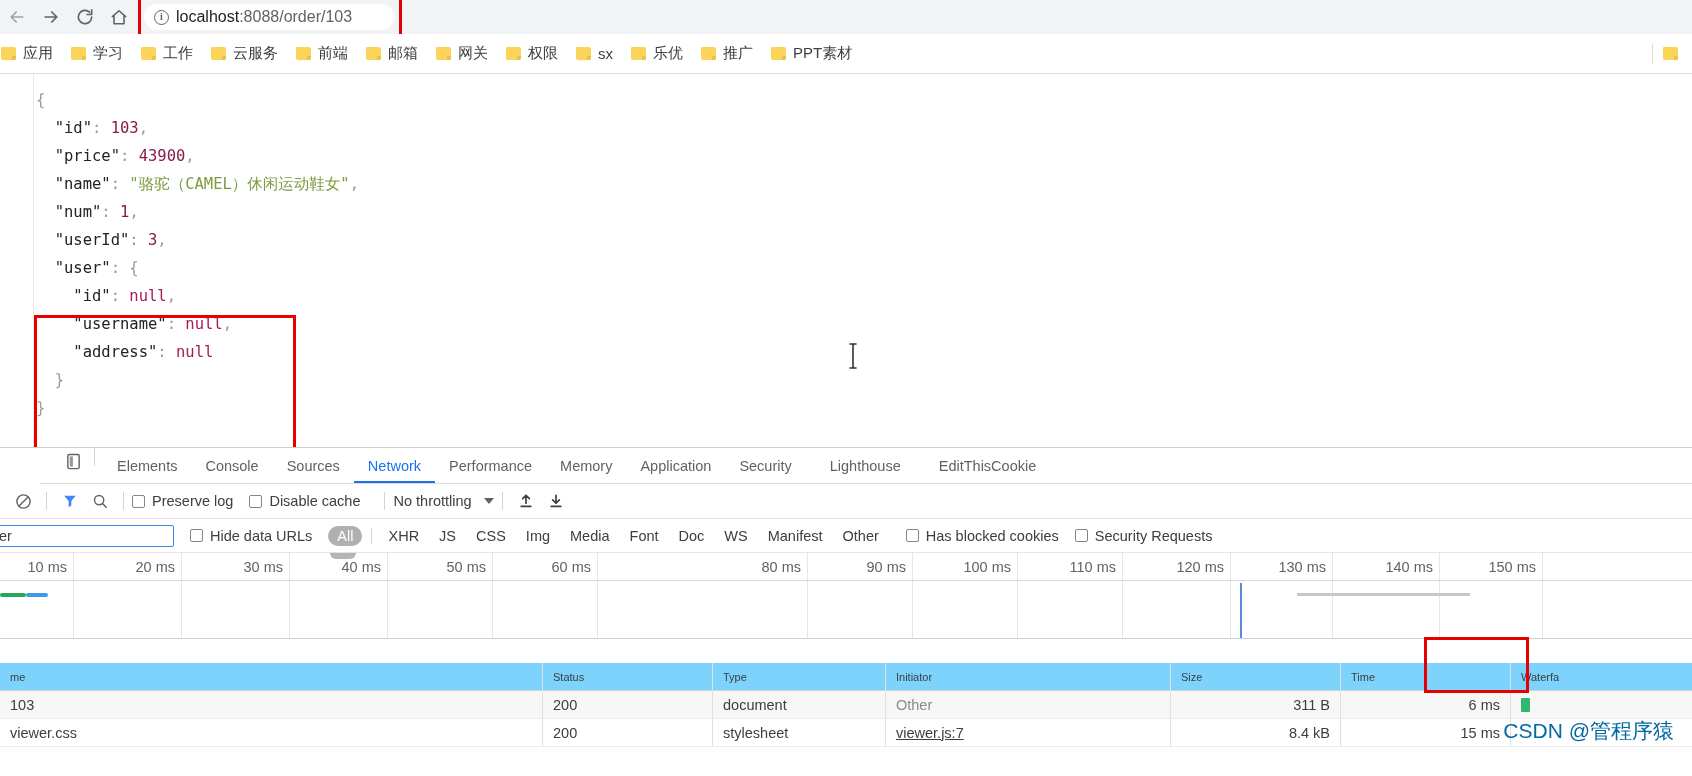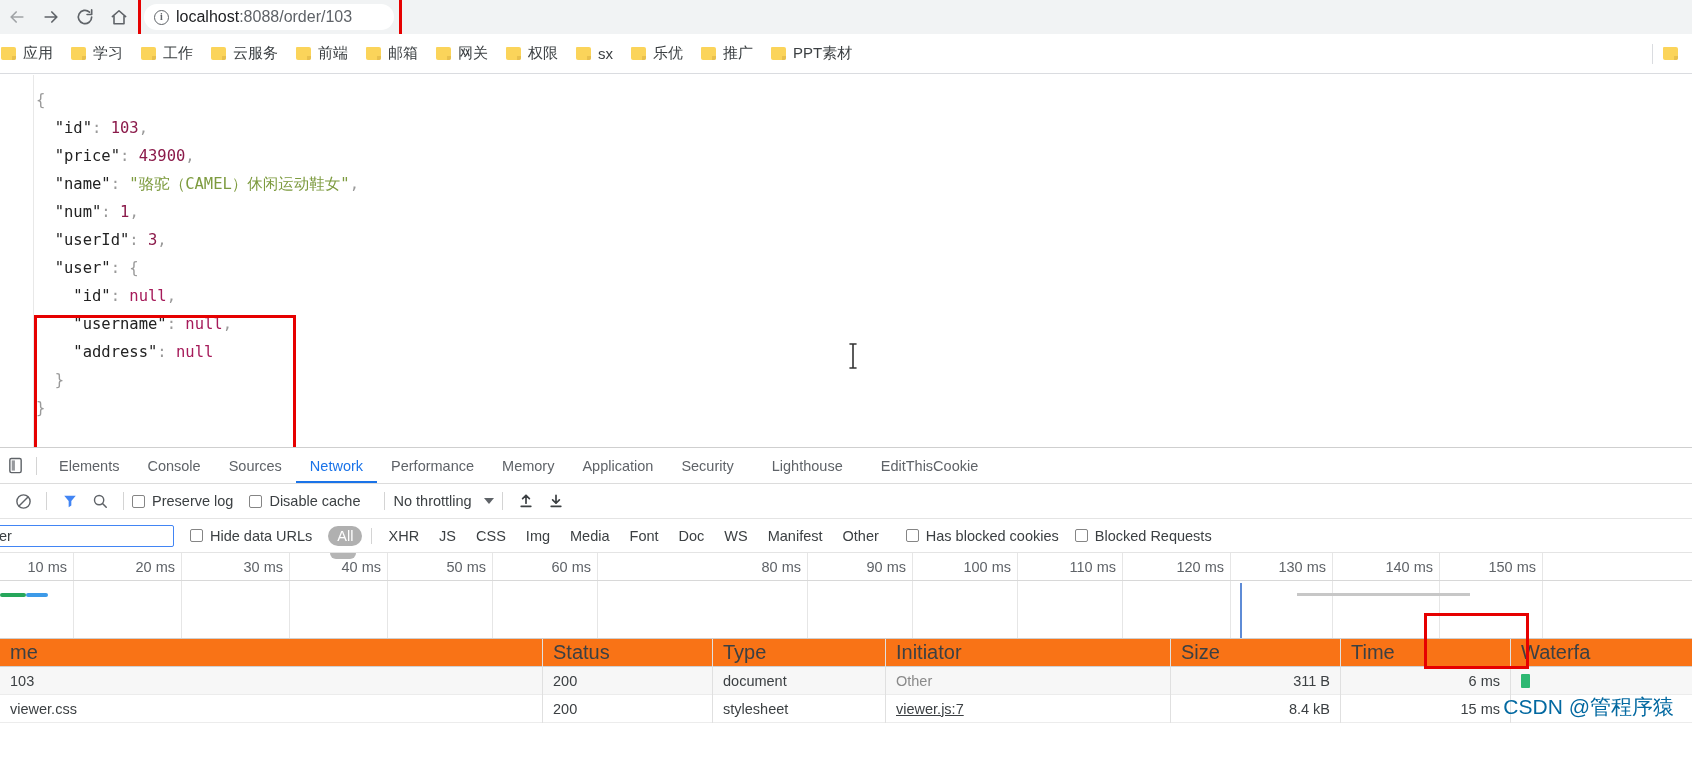--- a/index.html
+++ b/index.html
@@ -104,22 +104,22 @@
     position: absolute; left: 848px; top: 268px; width: 10px; height: 26px;
   }
 
   
   .devtools {
     position: absolute; left: 0; top: 447px; width: 1692px; height: 329px;
     background: #ffffff; border-top: 1px solid #cfcfcf;
     font-size: 14.5px; color: #3c4043;
   }
   .dt-tabs {
-    position: relative; height: 36px; display: flex; align-items: center;
-    border-bottom: 1px solid #dcdcdc; background: #ffffff; padding-left: 2px;
+    position: relative; height: 36px; display: flex; align-items: flex-start;
+    border-bottom: 1px solid #dcdcdc; background: #ffffff; padding-left: 20px; margin-left: 40px;
   }
   .dock-ico { width: 26px; height: 26px; display:flex; align-items:center; justify-content:center; margin-right: 6px; }
   .dt-vsep { width: 1px; height: 18px; background: #d4d4d4; margin: 0 8px 0 2px; }
   .dt-tab {
     padding: 0 14px; height: 35px; display: flex; align-items: center;
     color: #5f6368; font-size: 14.5px; white-space: nowrap;
   }
   .dt-tab.active { color: #1a73e8; box-shadow: inset 0 -2px 0 #1a73e8; }
 
   .dt-toolbar {
@@ -179,22 +179,22 @@
     position: absolute; left: 1240px; top: 30px; width: 2px; height: 56px; background: #5e8bd6;
   }
   .tl-scrollpill {
     position: absolute; left: 330px; top: -6px; width: 26px; height: 12px; background: #b5b5b5; border-radius: 6px;
   }
 
   
   .req-table { position: relative; background: #fff; }
   .req-head {
     display: flex; height: 28px; align-items: center;
-    background: #f97316; border-bottom: 1px solid #d0d0d0;
-    font-size: 20px; color: #3c4043;
+    background: #7dd3fc; border-bottom: 1px solid #d0d0d0;
+    font-size: 11px; color: #3c4043; margin-top: 24px;
   }
   .req-row {
     display: flex; height: 28px; align-items: center; font-size: 14.5px; color: #3c4043;
     border-bottom: 1px solid #ececec;
   }
   .req-row.alt { background: #f7f7f7; }
   .rc { padding: 0 10px; border-right: 1px solid #e0e0e0; height: 28px; display: flex; align-items: center; overflow: hidden; white-space: nowrap; }
   .rc.c-name  { width: 543px; }
   .rc.c-status{ width: 170px; }
   .rc.c-type  { width: 173px; }
@@ -444,21 +444,21 @@
 
       <span class="fb-gap"></span>
 
       <label class="cb-label">
         <span class="cb"></span>
         <span>Has blocked cookies</span>
       </label>
 
       <label class="cb-label">
         <span class="cb"></span>
-        <span>Blocked Requests</span>
+        <span>Security Requests</span>
       </label>
     </div>
 
     <div class="timeline" id="timeline">
         <div class="tl-tick" style="left: 1438px; width: 105px;">
           <span>150 ms</span>
         </div>
         <div class="tl-tick" style="left: 1335px; width: 105px;">
           <span>140 ms</span>
         </div>

